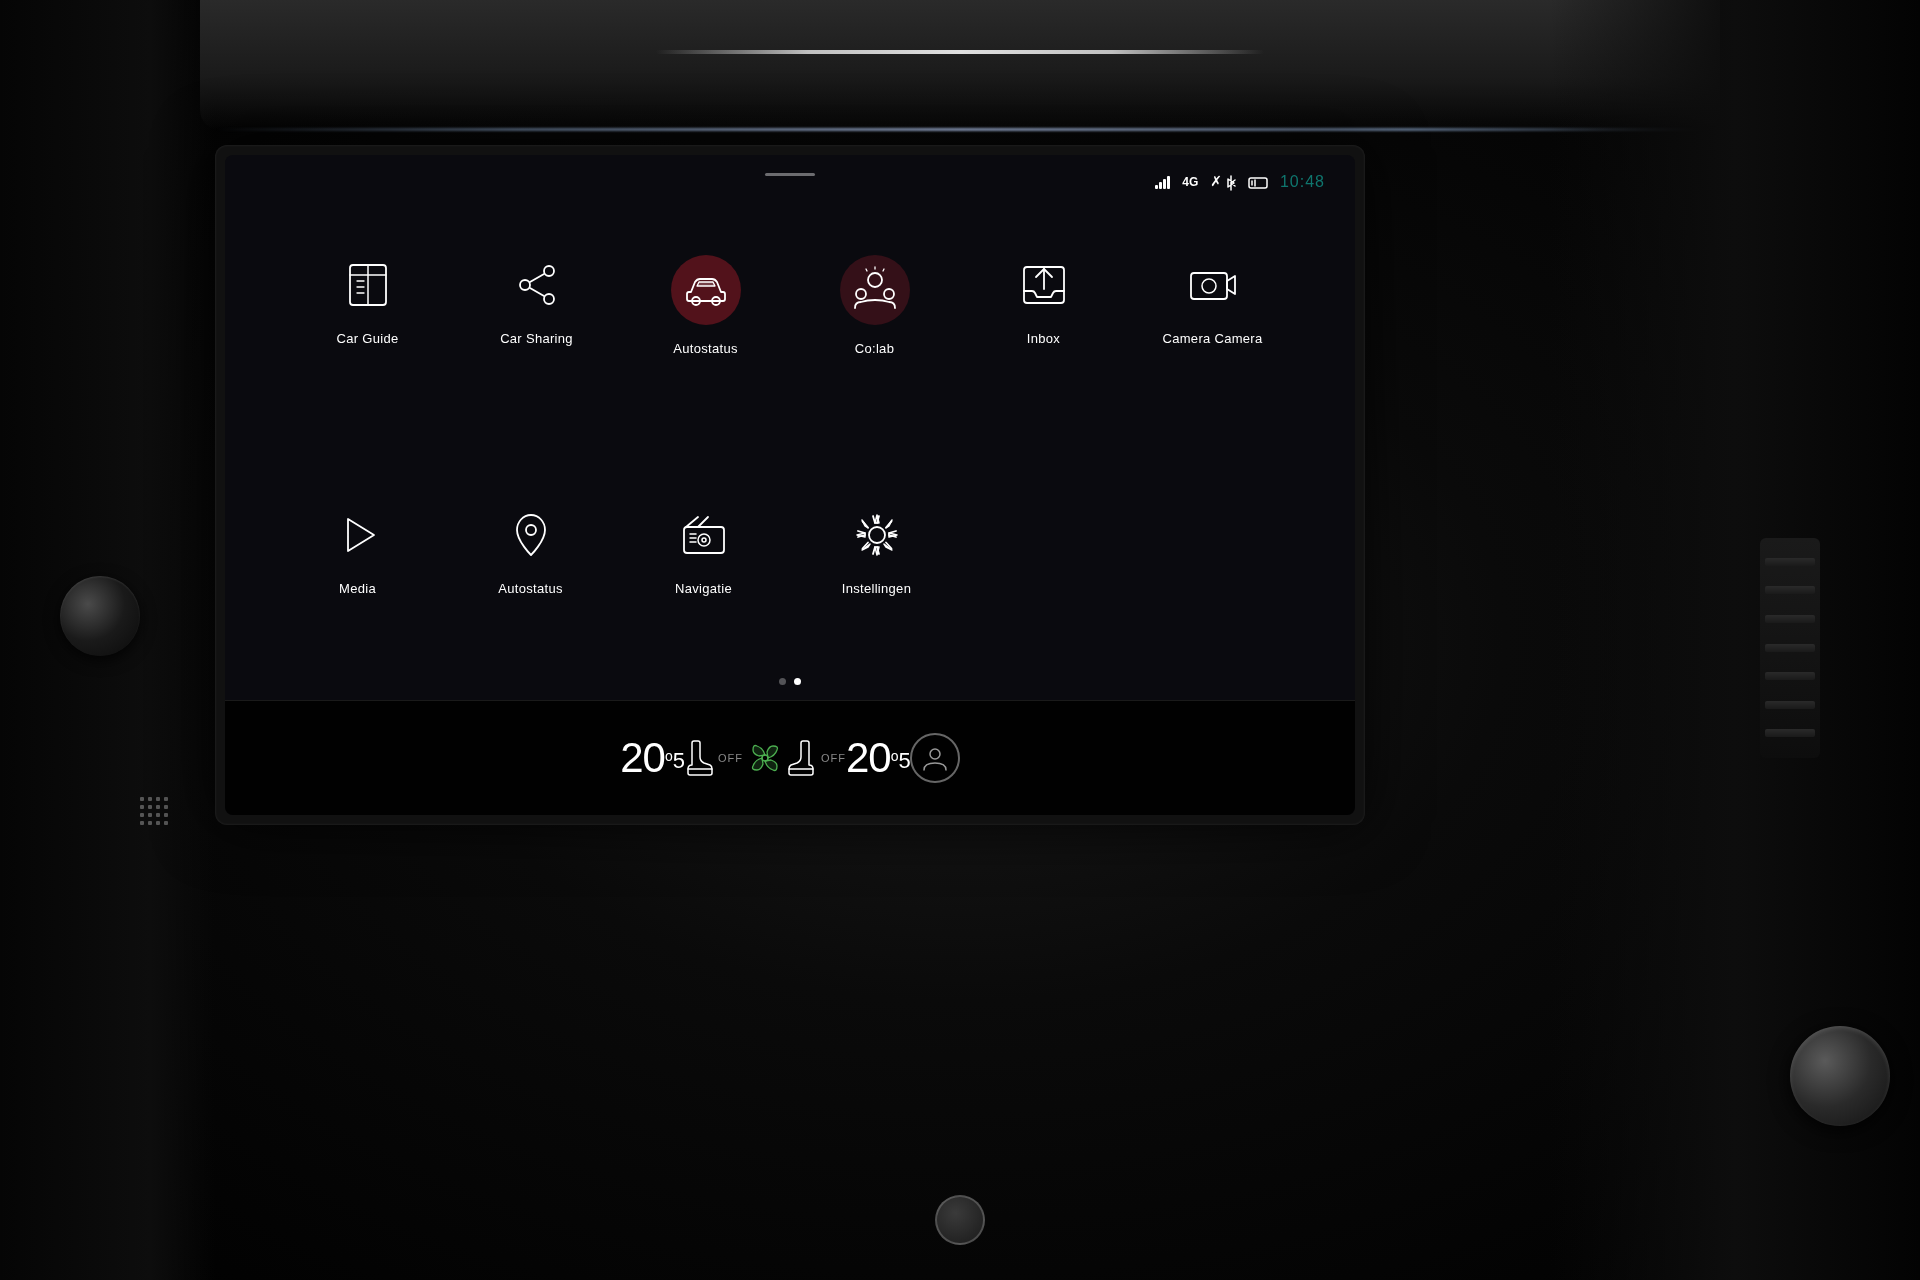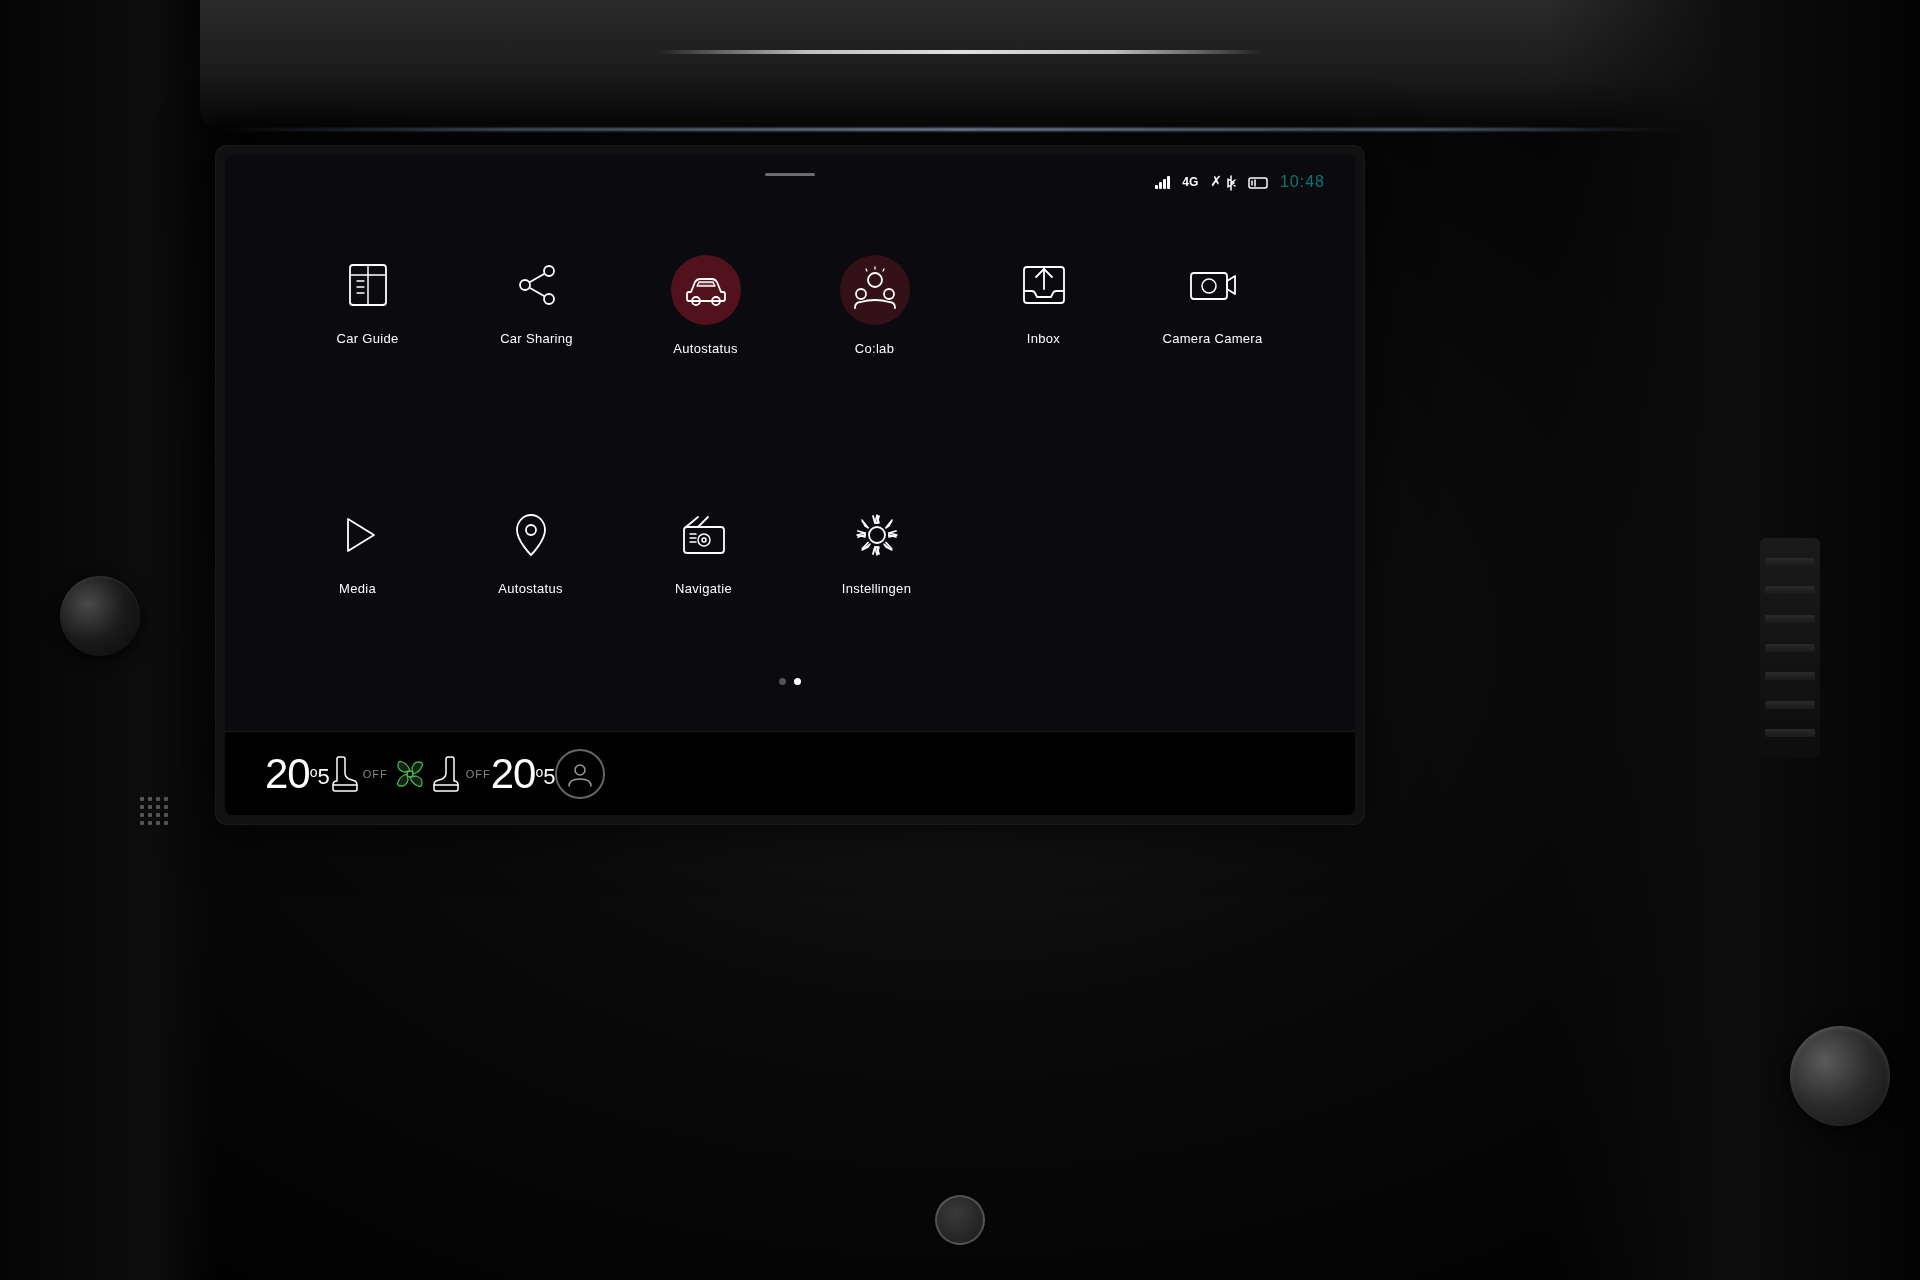--- a/index.html
+++ b/index.html
@@ -197,26 +197,26 @@
 
     .dot.active {
       background: #fff;
     }
 
     
     .climate-bar {
       position: absolute;
       bottom: 0;
       left: 0; right: 0;
-      height: 84px;
+      height: 115px;
       background: rgba(0,0,0,0.9);
       border-top: 1px solid rgba(255,255,255,0.1);
       display: flex;
       align-items: center;
-      justify-content: flex-start;
+      justify-content: center;
       padding: 0 40px;
     }
 
     .climate-temp {
       color: #fff;
       font-size: 42px;
       font-weight: 200;
       letter-spacing: -1px;
       display: flex;
       align-items: flex-start;

